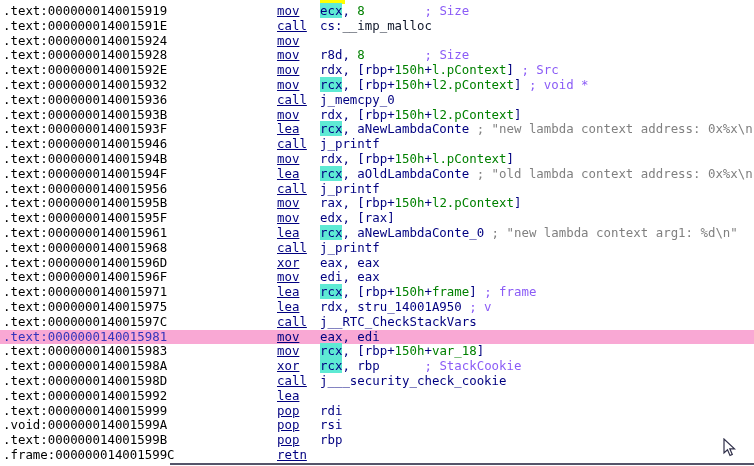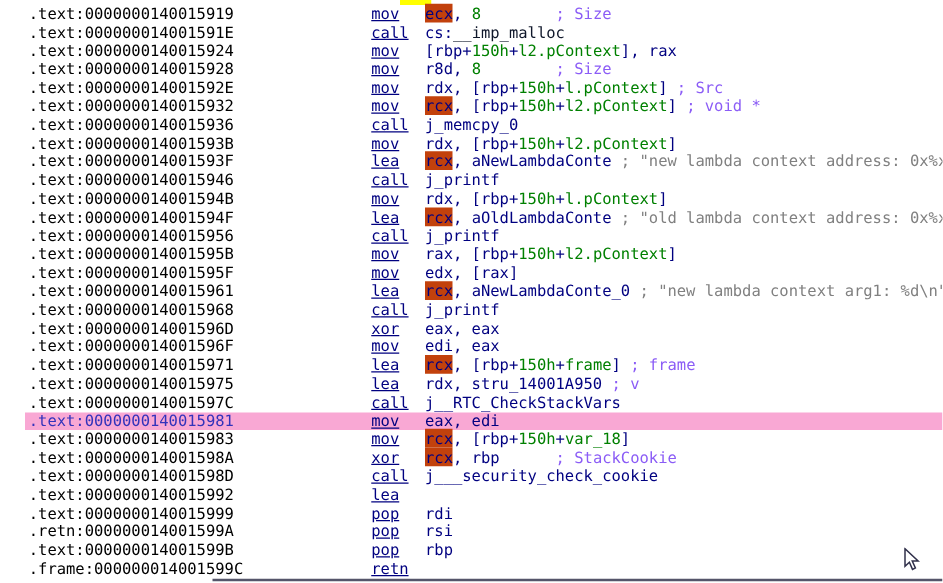--- a/index.html
+++ b/index.html
@@ -3,45 +3,45 @@
 <meta charset="utf-8">
 <style>
   html,body{margin:0;padding:0;}
   body{
     width:754px;height:466px;overflow:hidden;position:relative;
     background:#ffffff;
     font-family:"DejaVu Sans Mono","Liberation Mono",monospace;
     font-size:12.4px;
   }
   #listing{position:absolute;top:4px;left:0;width:754px;}
-  .row{position:relative;height:14.8px;line-height:14.8px;white-space:pre;margin-left:20px;}
+  .row{position:relative;height:14.8px;line-height:14.8px;white-space:pre;}
   .row.sel{background:#f9a8d4;}
   .addr{position:absolute;left:3px;color:#000000;}
   .row.sel .addr{color:#3333bb;}
   .mn{position:absolute;left:277px;color:#000080;text-decoration:underline;}
   .ops{position:absolute;left:320px;color:#000080;white-space:pre;}
   .k{color:#000080}
   .g{color:#008000}
   .c{color:#8b5cf6}
   .s{color:#808080}
   .m{color:#0f172a}
-  .hl{background:#c2410c}
+  .hl{background:#5eead4}
   #top-sliver{position:absolute;left:320px;top:0;width:25px;height:4px;background:#ffff00;}
   #separator{position:absolute;left:170px;top:463px;width:584px;height:2px;background:#55556a;}
   #cursor{position:absolute;left:723px;top:438px;width:14px;height:20px;}
 </style>
 </head>
 <body>
 
 <div id="top-sliver"></div>
 
 <div id="listing">
     <div class="row"><span class="addr">.text:0000000140015919</span><span class="mn">mov</span><span class="ops"><span class="k hl">ecx</span><span class="k">, </span><span class="g">8</span><span class="k">        </span><span class="c">; Size</span></span></div>
     <div class="row"><span class="addr">.text:000000014001591E</span><span class="mn">call</span><span class="ops"><span class="k">cs:</span><span class="m">__imp_malloc</span></span></div>
-    <div class="row"><span class="addr">.text:0000000140015924</span><span class="mn">mov</span><span class="ops"><span class="k">[rbp+</span><span class="g">150h</span><span class="k">+</span><span class="g">l2.pContext</span><span class="k">], rax</span></span></div>
+    <div class="row"><span class="addr">.text:0000000140015924</span><span class="mn">mov</span></div>
     <div class="row"><span class="addr">.text:0000000140015928</span><span class="mn">mov</span><span class="ops"><span class="k">r8d, </span><span class="g">8</span><span class="k">        </span><span class="c">; Size</span></span></div>
     <div class="row"><span class="addr">.text:000000014001592E</span><span class="mn">mov</span><span class="ops"><span class="k">rdx, [rbp+</span><span class="g">150h</span><span class="k">+</span><span class="g">l.pContext</span><span class="k">] </span><span class="c">; Src</span></span></div>
     <div class="row"><span class="addr">.text:0000000140015932</span><span class="mn">mov</span><span class="ops"><span class="k hl">rcx</span><span class="k">, [rbp+</span><span class="g">150h</span><span class="k">+</span><span class="g">l2.pContext</span><span class="k">] </span><span class="c">; void *</span></span></div>
     <div class="row"><span class="addr">.text:0000000140015936</span><span class="mn">call</span><span class="ops"><span class="k">j_memcpy_0</span></span></div>
     <div class="row"><span class="addr">.text:000000014001593B</span><span class="mn">mov</span><span class="ops"><span class="k">rdx, [rbp+</span><span class="g">150h</span><span class="k">+</span><span class="g">l2.pContext</span><span class="k">]</span></span></div>
     <div class="row"><span class="addr">.text:000000014001593F</span><span class="mn">lea</span><span class="ops"><span class="k hl">rcx</span><span class="k">, aNewLambdaConte </span><span class="s">; "new lambda context address: 0x%x\n"</span></span></div>
     <div class="row"><span class="addr">.text:0000000140015946</span><span class="mn">call</span><span class="ops"><span class="k">j_printf</span></span></div>
     <div class="row"><span class="addr">.text:000000014001594B</span><span class="mn">mov</span><span class="ops"><span class="k">rdx, [rbp+</span><span class="g">150h</span><span class="k">+</span><span class="g">l.pContext</span><span class="k">]</span></span></div>
     <div class="row"><span class="addr">.text:000000014001594F</span><span class="mn">lea</span><span class="ops"><span class="k hl">rcx</span><span class="k">, aOldLambdaConte </span><span class="s">; "old lambda context address: 0x%x\n"</span></span></div>
     <div class="row"><span class="addr">.text:0000000140015956</span><span class="mn">call</span><span class="ops"><span class="k">j_printf</span></span></div>
@@ -53,21 +53,21 @@
     <div class="row"><span class="addr">.text:000000014001596F</span><span class="mn">mov</span><span class="ops"><span class="k">edi, eax</span></span></div>
     <div class="row"><span class="addr">.text:0000000140015971</span><span class="mn">lea</span><span class="ops"><span class="k hl">rcx</span><span class="k">, [rbp+</span><span class="g">150h</span><span class="k">+</span><span class="g">frame</span><span class="k">] </span><span class="c">; frame</span></span></div>
     <div class="row"><span class="addr">.text:0000000140015975</span><span class="mn">lea</span><span class="ops"><span class="k">rdx, stru_14001A950 </span><span class="c">; v</span></span></div>
     <div class="row"><span class="addr">.text:000000014001597C</span><span class="mn">call</span><span class="ops"><span class="k">j__RTC_CheckStackVars</span></span></div>
     <div class="row sel"><span class="addr">.text:0000000140015981</span><span class="mn">mov</span><span class="ops"><span class="k">eax, edi</span></span></div>
     <div class="row"><span class="addr">.text:0000000140015983</span><span class="mn">mov</span><span class="ops"><span class="k hl">rcx</span><span class="k">, [rbp+</span><span class="g">150h</span><span class="k">+</span><span class="g">var_18</span><span class="k">]</span></span></div>
     <div class="row"><span class="addr">.text:000000014001598A</span><span class="mn">xor</span><span class="ops"><span class="k hl">rcx</span><span class="k">, rbp</span><span class="k">      </span><span class="c">; StackCookie</span></span></div>
     <div class="row"><span class="addr">.text:000000014001598D</span><span class="mn">call</span><span class="ops"><span class="k">j___security_check_cookie</span></span></div>
     <div class="row"><span class="addr">.text:0000000140015992</span><span class="mn">lea</span></div>
     <div class="row"><span class="addr">.text:0000000140015999</span><span class="mn">pop</span><span class="ops"><span class="k">rdi</span></span></div>
-    <div class="row"><span class="addr">.retn:000000014001599A</span><span class="mn">pop</span><span class="ops"><span class="k">rsi</span></span></div>
+    <div class="row"><span class="addr">.void:000000014001599A</span><span class="mn">pop</span><span class="ops"><span class="k">rsi</span></span></div>
     <div class="row"><span class="addr">.text:000000014001599B</span><span class="mn">pop</span><span class="ops"><span class="k">rbp</span></span></div>
     <div class="row"><span class="addr">.frame:000000014001599C</span><span class="mn">retn</span><span class="ops"></span></div>
   </div>
 
 <div id="separator"></div>
 
 <svg id="cursor" viewBox="0 0 14 20" xmlns="http://www.w3.org/2000/svg">
   <path d="M1,1 L1,15 L4.5,11.8 L7,17.5 L9.3,16.4 L6.8,10.8 L11.5,10.8 Z" fill="#ffffff" stroke="#30304a" stroke-width="1.2"></path>
 </svg>
 

